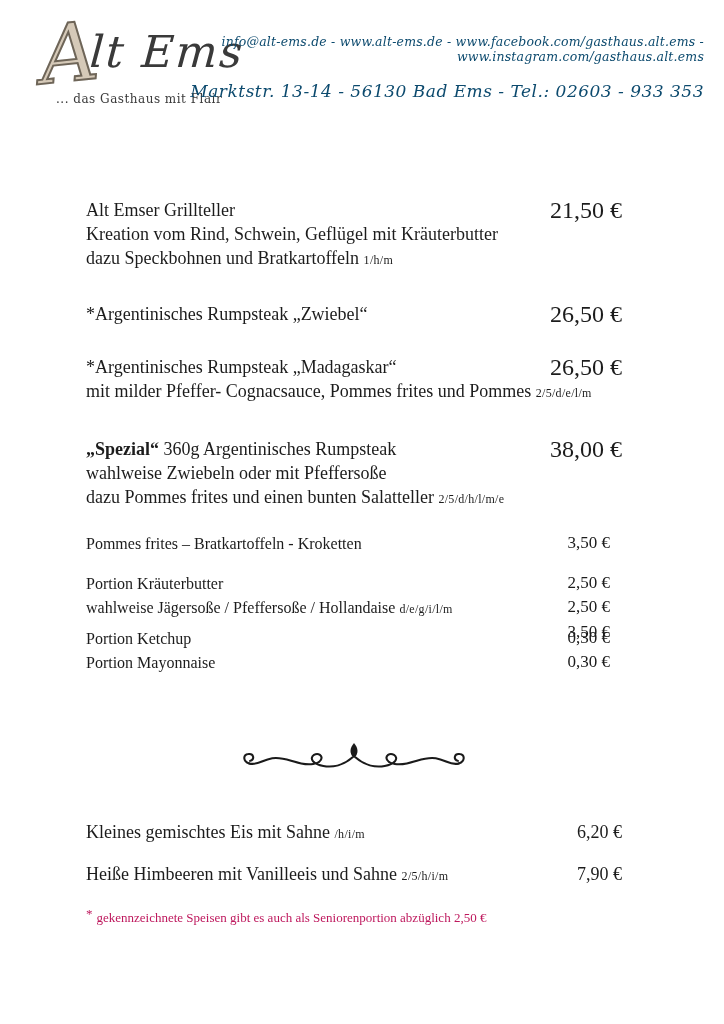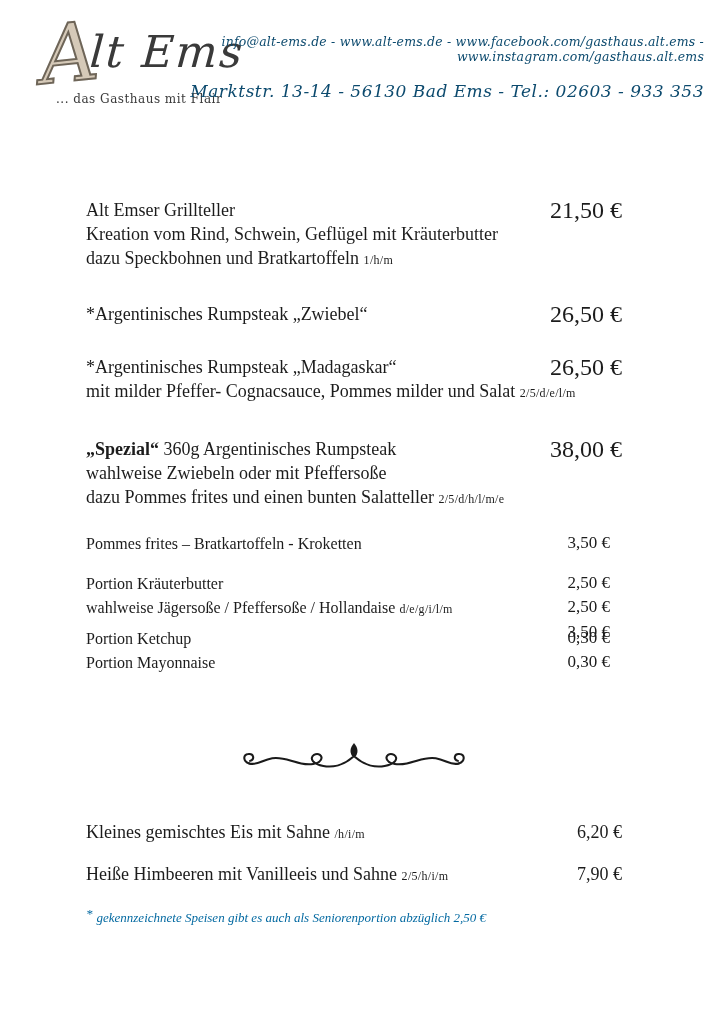--- a/index.html
+++ b/index.html
@@ -67,21 +67,21 @@
   .divider { margin:60px auto 0 auto; width:230px; height:50px; display:block; }
 
   .dessert-row { position:relative; font-size:18px; line-height:24px; }
   .dessert-row .price {
     position:absolute; right:0; top:0;
     font-size:18px; line-height:24px; white-space:nowrap;
   }
   .d1 { margin-top:35px; }
   .d2 { margin-top:16px; }
 
-  .footnote { margin-top:18px; font-size:13px; color:#0369a1;font-style:italic; }
+  .footnote { margin-top:18px; font-size:13px; color:#be185d; }
   .footnote .star { vertical-align:4px; font-size:13px; margin-right:4px; }
 </style>
 </head>
 <body>
 
 <div class="page">
 
   <div class="logo">
     <div class="logo-mark">
       <span class="logo-a">A</span><span class="logo-rest">lt Ems</span>
@@ -116,21 +116,21 @@
       </div>
       <div class="price">26,50 €</div>
     </div>
 
     <div class="item m3">
       <div class="row-line">
         <span>*Argentinisches Rumpsteak „Madagaskar“</span>
       </div>
       <div class="price">26,50 €</div>
       <div class="row-line">
-        <span>mit milder Pfeffer- Cognacsauce, Pommes milder und Salat</span>
+        <span>mit milder Pfeffer- Cognacsauce, Pommes frites und Pommes</span>
         <span class="allergens">2/5/d/e/l/m</span>
       </div>
     </div>
 
     <div class="item m4">
       <div class="row-line">
         <span class="bold">„Spezial“</span><span> 360g Argentinisches Rumpsteak</span>
       </div>
       <div class="price">38,00 €</div>
       <div class="row-line">

